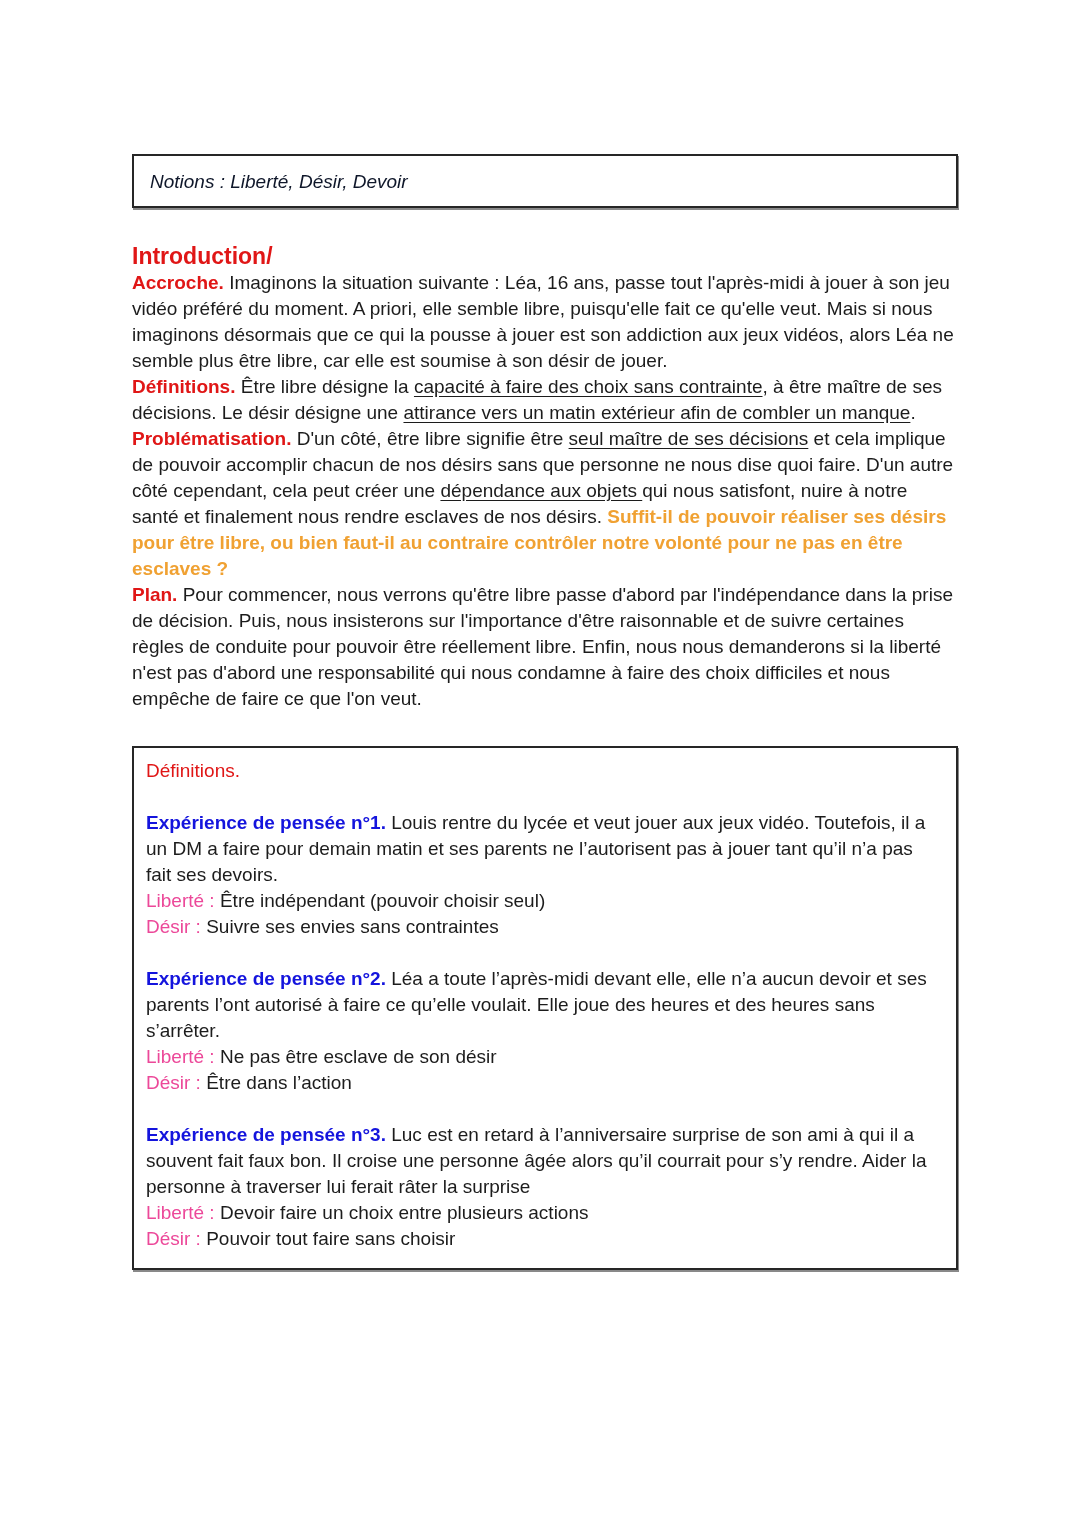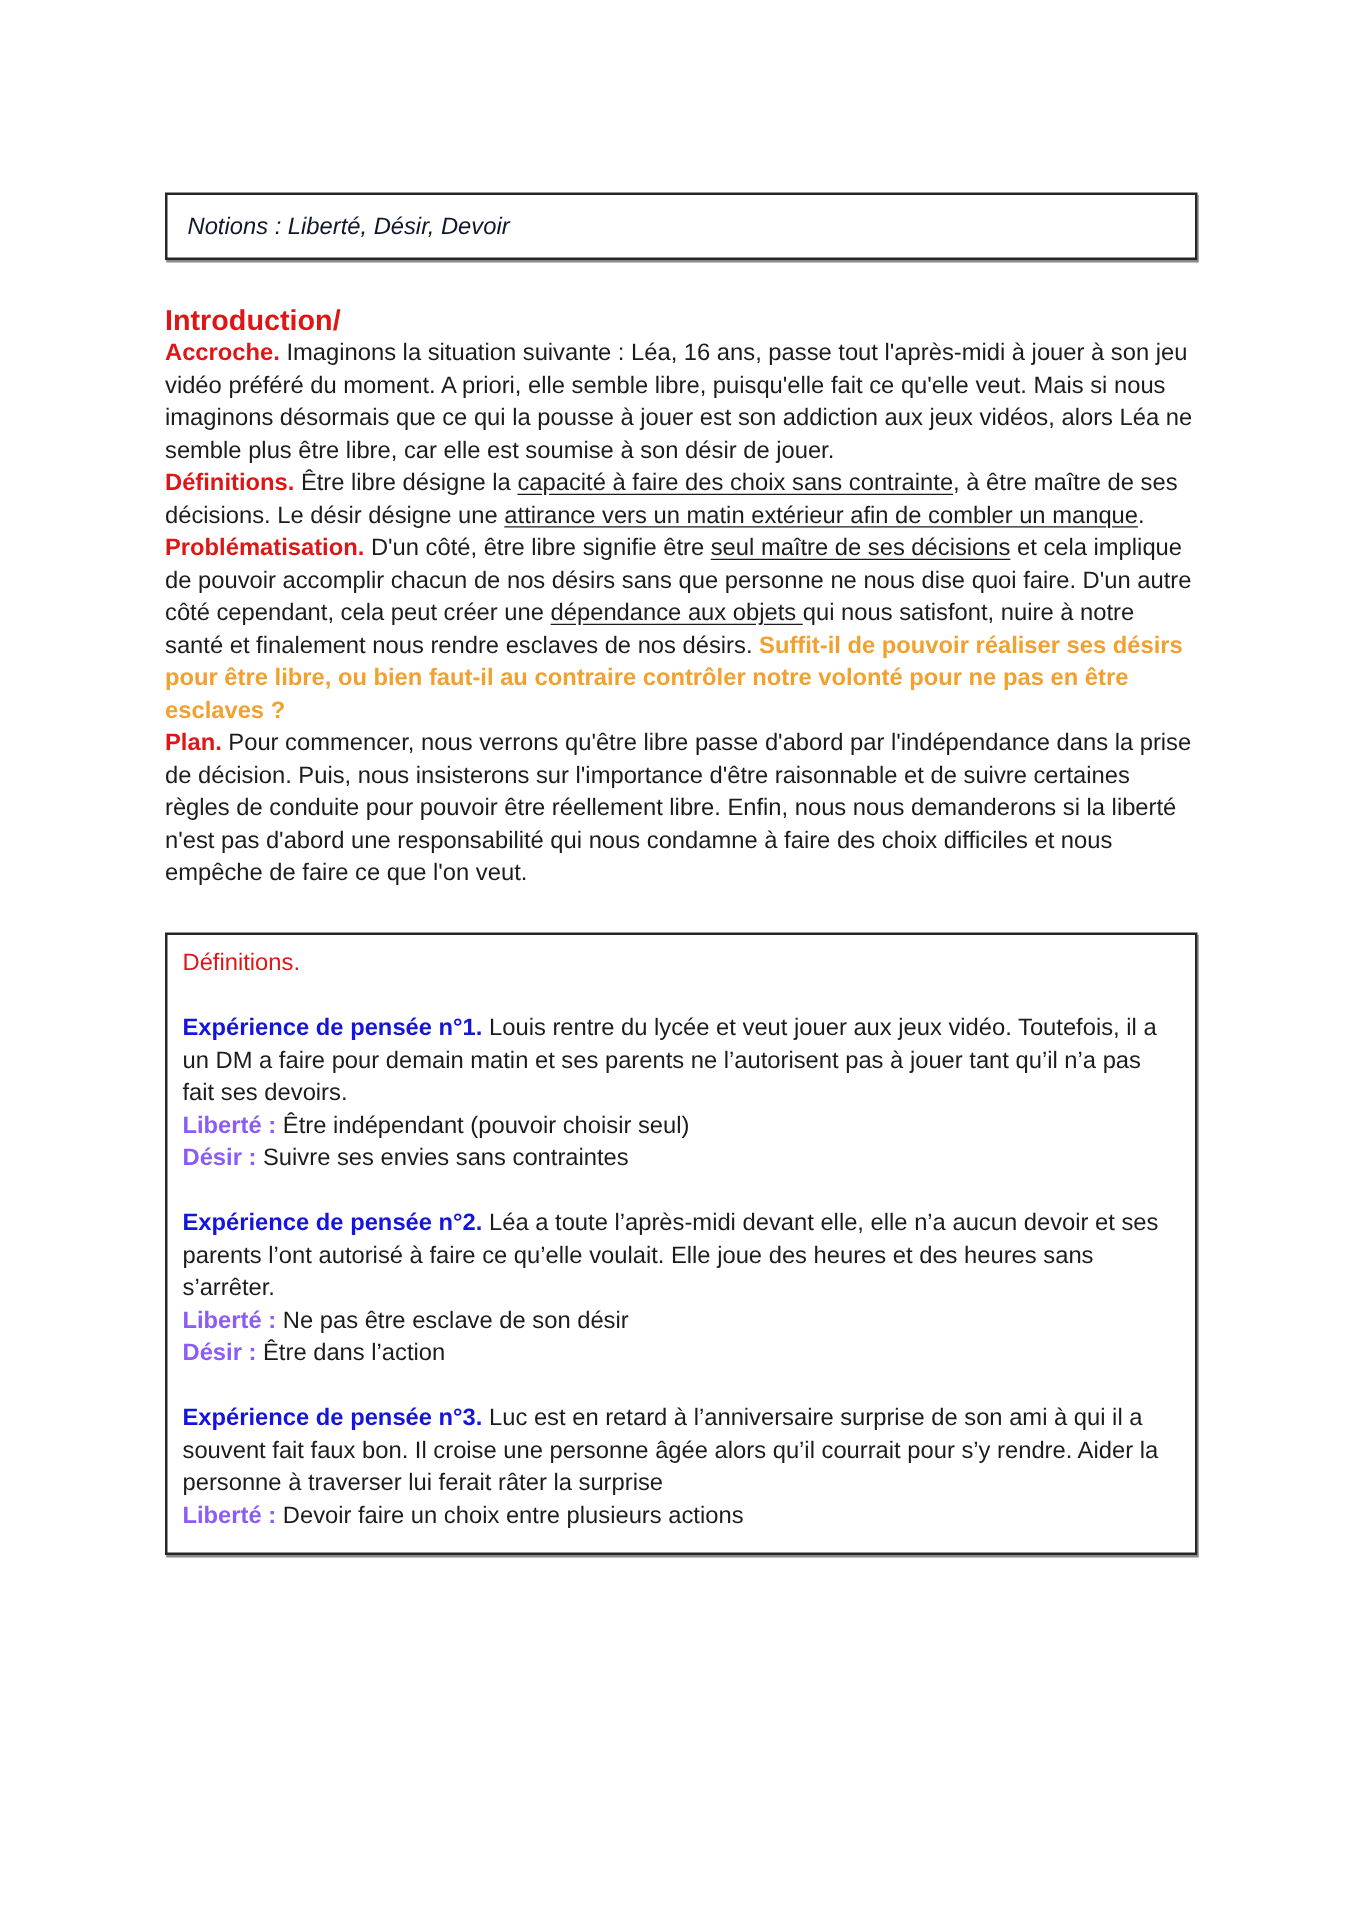--- a/index.html
+++ b/index.html
@@ -75,21 +75,21 @@
   }
   .definitions-heading {
     color: #e01616;
     font-weight: normal;
     margin: 0 0 26px 0;
   }
   .exp-block { margin: 0 0 26px 0; }
   .exp-block:last-child { margin-bottom: 0; }
   .exp-block p { margin: 0; }
   .exp-title { color: #1414dd; font-weight: bold; }
-  .kv-label  { color: #8b5cf6; font-weight: bold; margin-top: 16px; }
+  .kv-label  { color: #ec4899; font-weight: normal; margin-top: 16px; }
 </style>
 </head>
 <body>
 
 <div class="page">
 
   <div class="header-box">
     <p class="notions-line">Notions : Liberté, Désir, Devoir</p>
   </div>
 
@@ -111,16 +111,17 @@
 
     <div class="exp-block">
       <p><span class="exp-title">Expérience de pensée n°2.</span> <span>Léa a toute l’après-midi devant elle, elle n’a aucun devoir et ses parents l’ont autorisé à faire ce qu’elle voulait. Elle joue des heures et des heures sans s’arrêter.</span></p>
       <p><span class="kv-label">Liberté :</span> <span>Ne pas être esclave de son désir</span></p>
       <p><span class="kv-label">Désir :</span> <span>Être dans l’action</span></p>
     </div>
 
     <div class="exp-block">
       <p><span class="exp-title">Expérience de pensée n°3.</span> <span>Luc est en retard à l’anniversaire surprise de son ami à qui il a souvent fait faux bon. Il croise une personne âgée alors qu’il courrait pour s’y rendre. Aider la personne à traverser lui ferait râter la surprise</span></p>
       <p><span class="kv-label">Liberté :</span> <span>Devoir faire un choix entre plusieurs actions</span></p>
+      <p><span class="kv-label">Désir :</span> <span>Pouvoir tout faire sans choisir</span></p>
     </div>
   </div>
 
 </div>
 
 </body></html>

